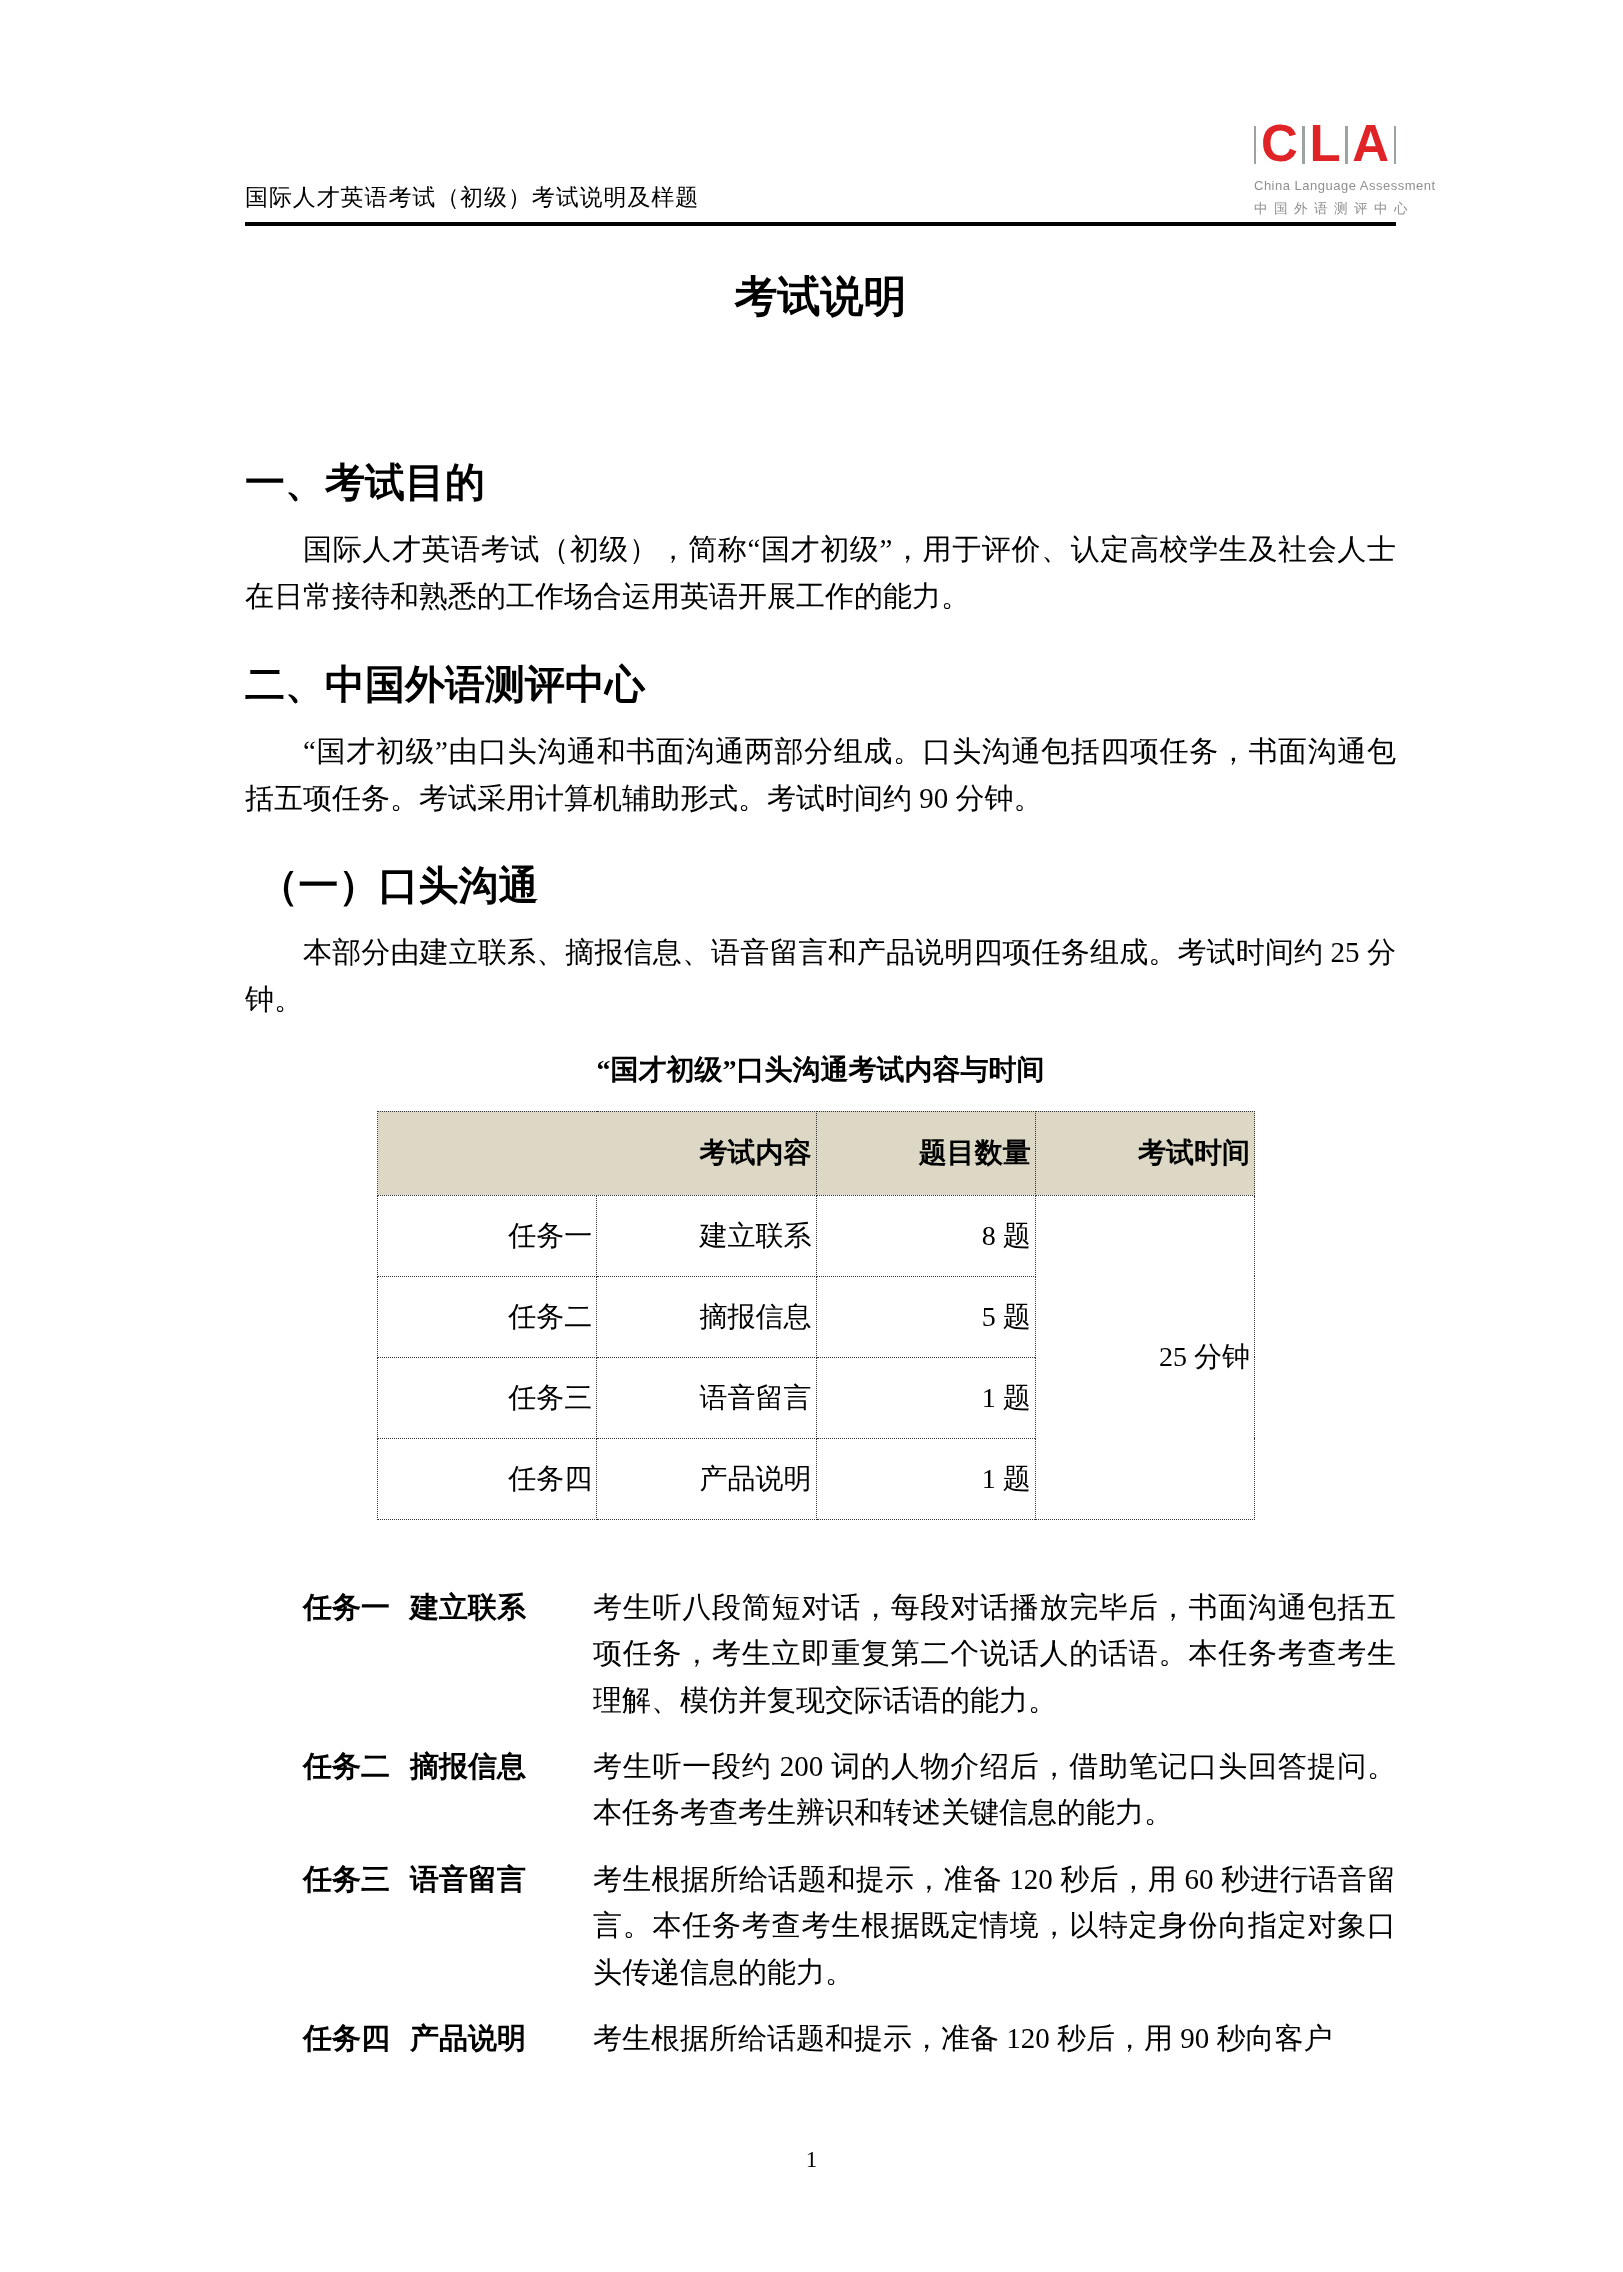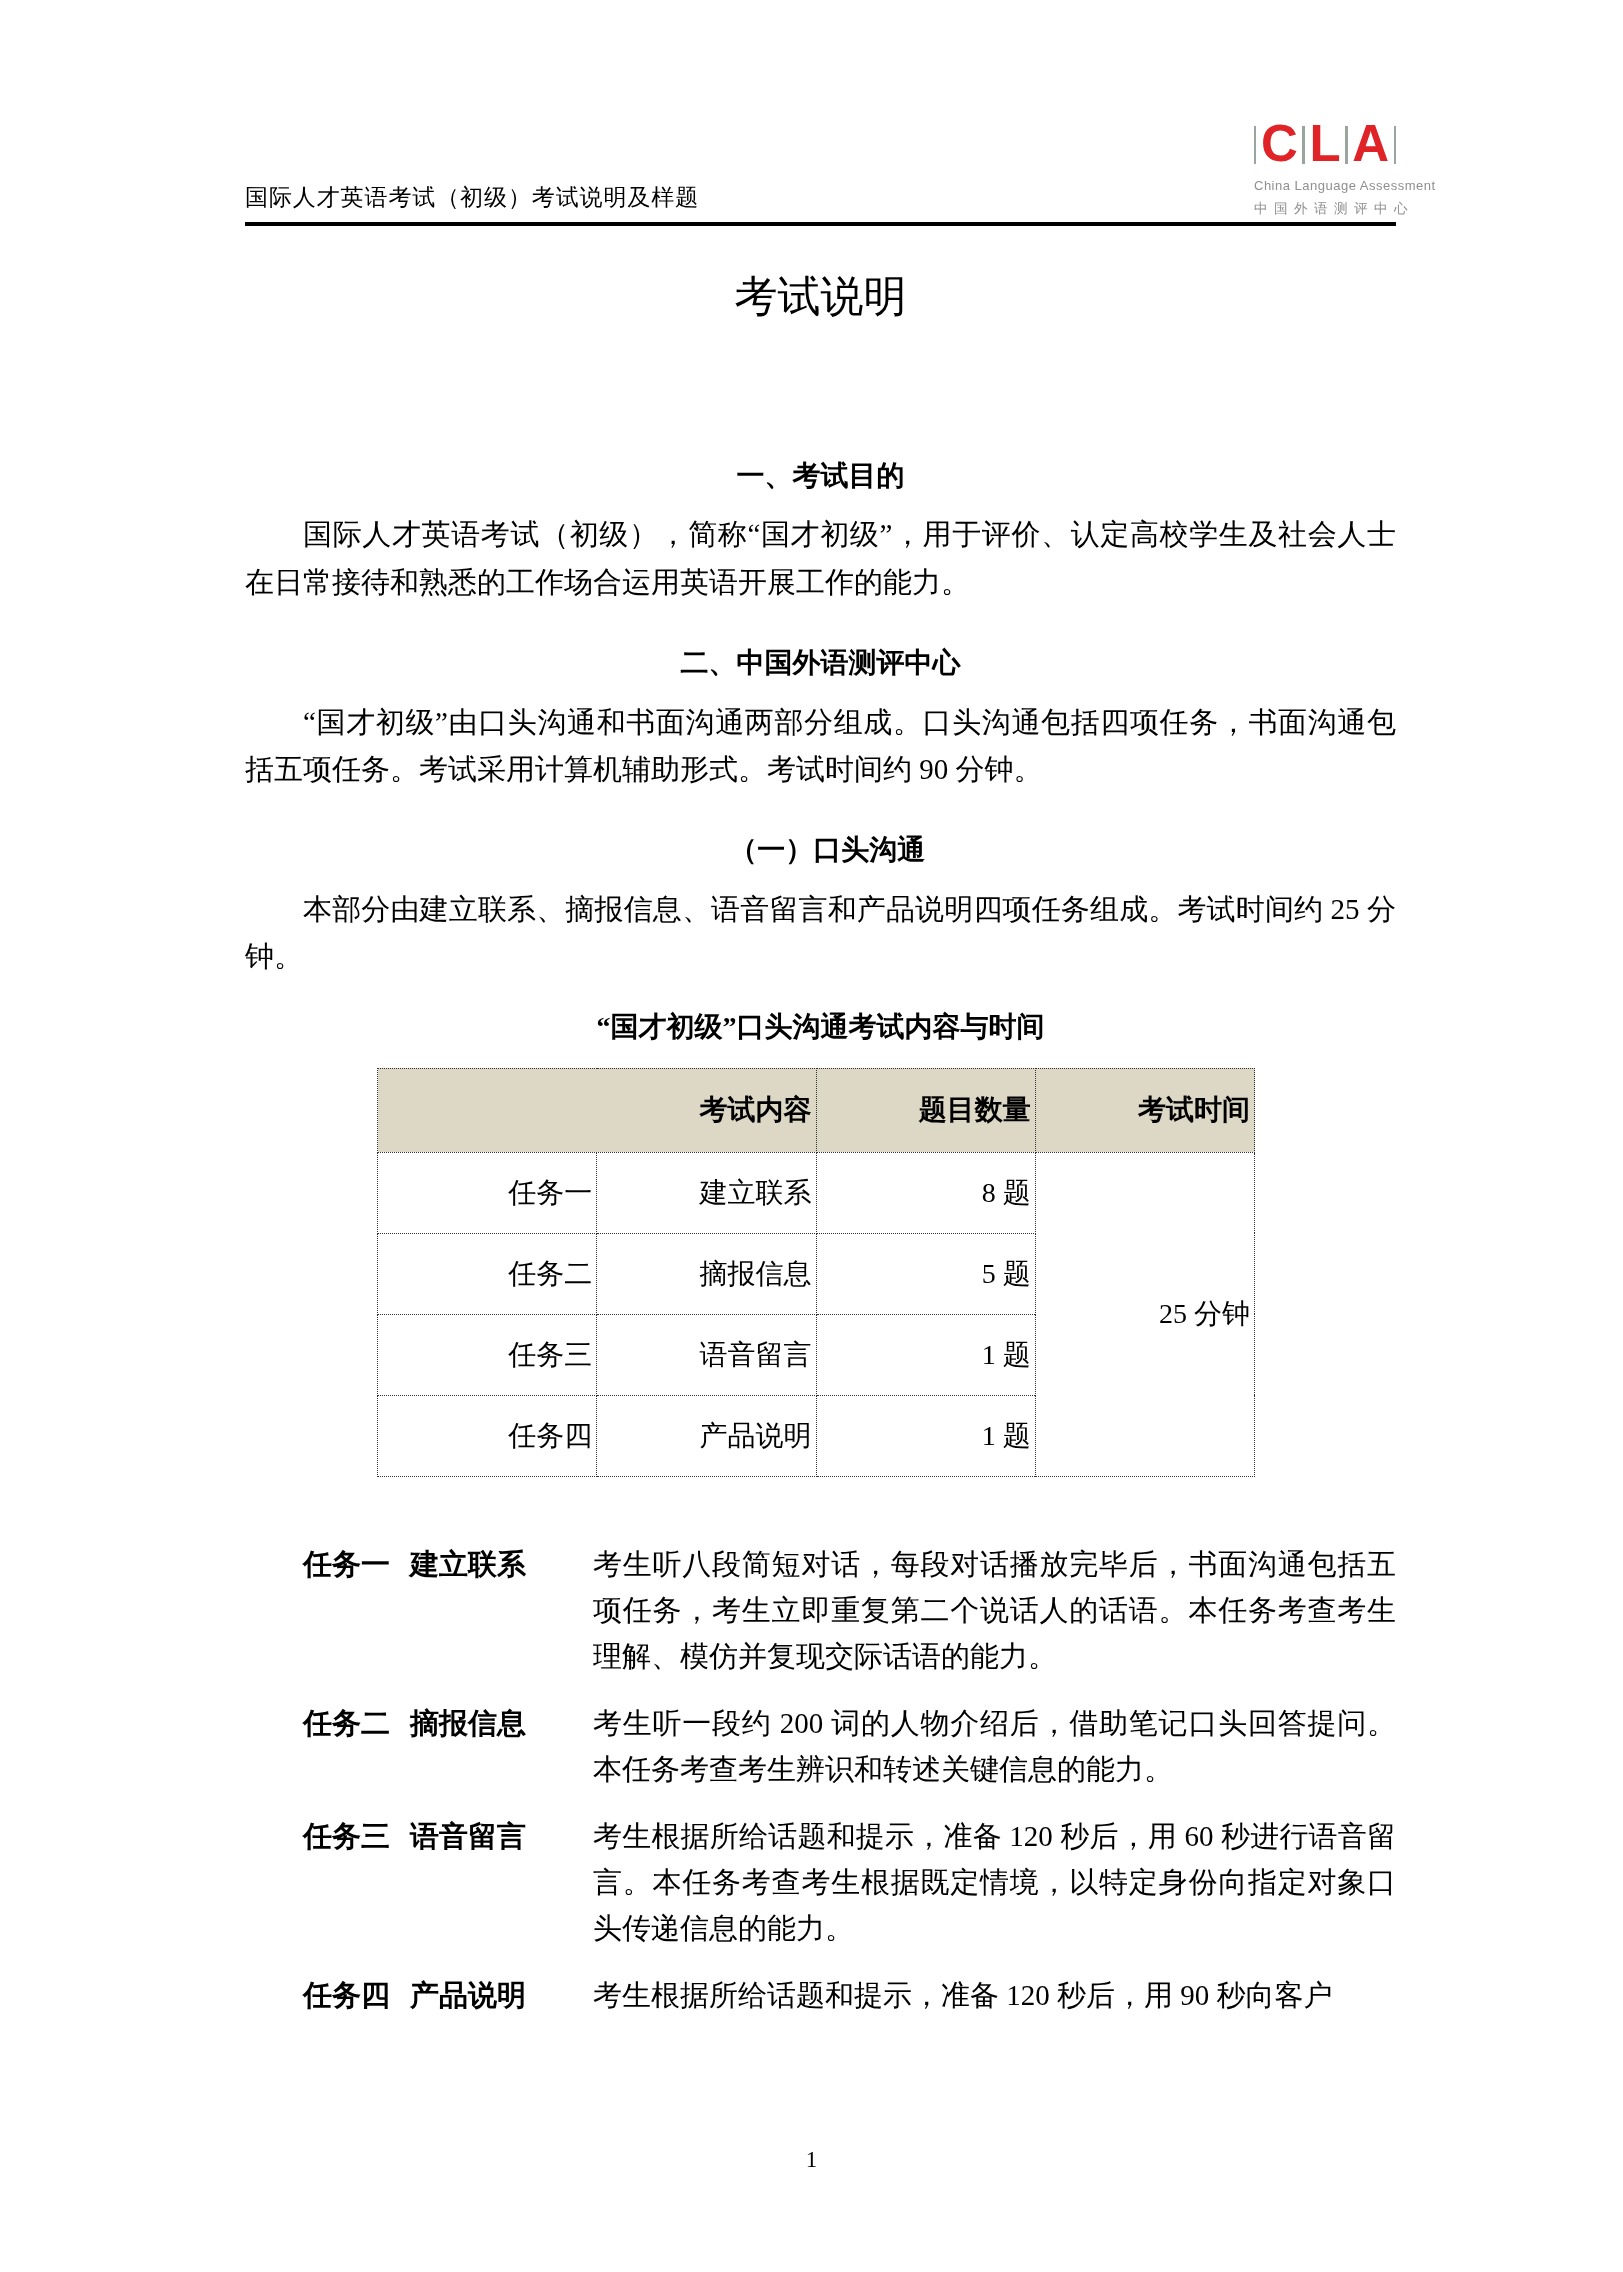--- a/index.html
+++ b/index.html
@@ -70,32 +70,31 @@
   .main-title {
     text-align: center;
     font-size: 44px;
     font-weight: 700;
     line-height: 1.2;
     margin: 84px 0 0 0;
   }
   .sub-title {
     text-align: center;
     font-size: 43px;
-    font-weight: 400;
+    font-weight: 700;
     line-height: 1.2;
     margin: 45px 0 0 0;
   }
 
   
   .sec-heading {
-    font-size: 28px;
+    font-size: 40px;
     font-weight: 700;
     line-height: 1.2;
     margin: 0;
-    text-align: center;
   }
   .sec-heading.first { margin-top: 136px; }
   .sec-heading.second { margin-top: 40px; }
   .sec-heading.sub { margin-top: 39px; padding-left: 13.6px; }
   .body-para {
     font-size: 29px;
     line-height: 1.64;
     text-align: justify;
     text-indent: 2em;
     margin: 19px 0 0 0;

